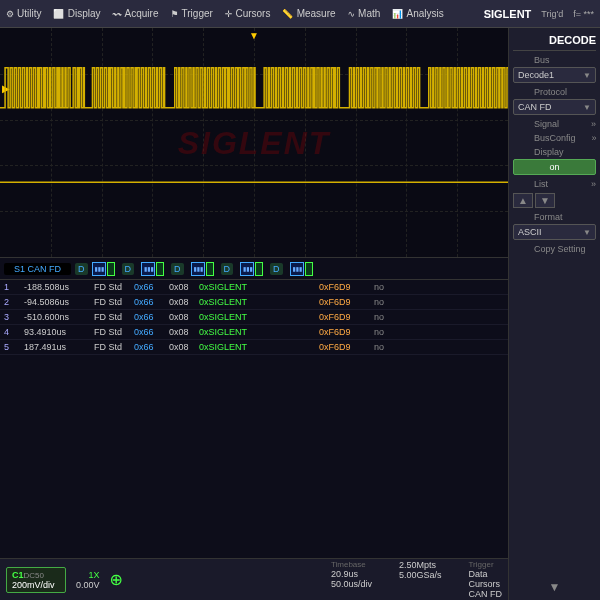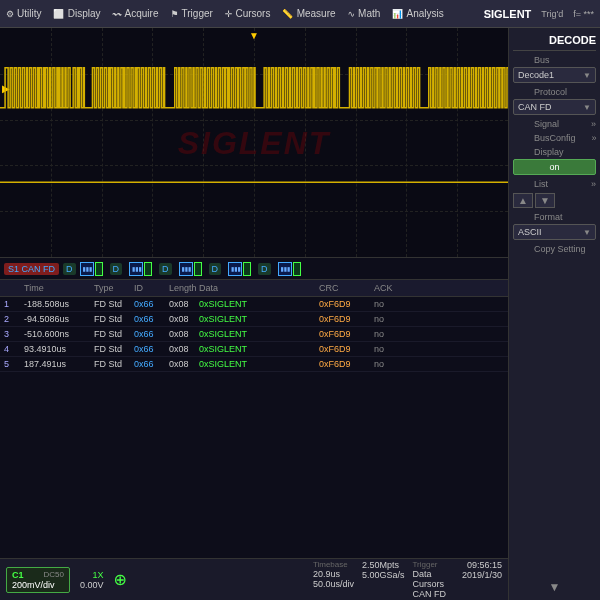--- a/index.html
+++ b/index.html
@@ -122,22 +122,22 @@
       display: flex;
       align-items: center;
       border-bottom: 1px solid #333;
       padding: 0 4px;
       gap: 4px;
       overflow: hidden;
     }
     .decode-label {
       color: #4af;
       font-size: 9px;
-      background: #7f1d1d;
-      padding: 1px 4px;
+      background: #000000;
+      padding: 1px 10px;
       border-radius: 2px;
     }
     .decode-d {
       color: #4af;
       font-size: 9px;
       background: #1a3a2a;
       padding: 1px 3px;
       border-radius: 2px;
     }
     .decode-packet {
@@ -213,21 +213,21 @@
 
     .cross-icon {
       color: #4f4;
       font-size: 16px;
       margin-left: 2px;
     }
 
     .timebase-info {
       margin-left: auto;
       display: flex;
-      gap: 8px;
+      gap: 27px;
     }
     .info-block {
       display: flex;
       flex-direction: column;
       align-items: flex-start;
     }
     .info-label { color: #666; font-size: 8px; }
     .info-val { color: #ccc; font-size: 9px; }
 
     .trigger-info {
@@ -475,30 +475,20 @@
         <span class="pkt-seg pkt-green" style="width:8px;"></span>
       </div>
       <span class="decode-d" style="margin:0 3px;">D</span>
       <div class="decode-packet">
         <span class="pkt-seg pkt-blue" style="width:14px;font-size:6px;">▮▮▮</span>
         <span class="pkt-seg pkt-green" style="width:8px;"></span>
       </div>
     </div>
 
     <div class="data-table">
-      <div class="table-header">
-        <span class="th col-1"></span>
-        <span class="th col-2">Time</span>
-        <span class="th col-3">Type</span>
-        <span class="th col-4">ID</span>
-        <span class="th col-5">Length</span>
-        <span class="th col-6">Data</span>
-        <span class="th col-7">CRC</span>
-        <span class="th col-8">ACK</span>
-      </div>
 
       <div class="table-row">
         <span class="td col-1 td-num">1</span>
         <span class="td col-2">-188.508us</span>
         <span class="td col-3">FD Std</span>
         <span class="td col-4 td-id">0x66</span>
         <span class="td col-5">0x08</span>
         <span class="td col-6 td-data">0xSIGLENT</span>
         <span class="td col-7 td-crc">0xF6D9</span>
         <span class="td col-8 td-ack">no</span>
@@ -544,21 +534,21 @@
         <span class="td col-4 td-id">0x66</span>
         <span class="td col-5">0x08</span>
         <span class="td col-6 td-data">0xSIGLENT</span>
         <span class="td col-7 td-crc">0xF6D9</span>
         <span class="td col-8 td-ack">no</span>
       </div>
     </div>
 
     <div class="status-bar">
       <div class="ch-indicator">
-        <div style="display:flex;gap:20px;align-items:flex-start;">
+        <div style="display:flex;gap:0;align-items:flex-end;">
           <span class="ch-label">C1</span>
           <span style="color:#888;font-size:8px;">DC50</span>
         </div>
         <span class="ch-val">200mV/div</span>
       </div>
       <div style="display:flex;flex-direction:column; margin-left:2px;text-align:right;">
         <span style="color:#4f4;font-size:9px;">1X</span>
         <span style="color:#ccc;font-size:9px;">0.00V</span>
       </div>
       <span class="cross-icon">⊕</span>
@@ -573,24 +563,20 @@
           <span class="info-label"> </span>
           <span class="info-val">2.50Mpts</span>
           <span class="info-val">5.00GSa/s</span>
         </div>
         <div class="trigger-info info-block">
           <span class="info-label">Trigger</span>
           <span class="info-val">Data</span>
           <span class="info-val">Cursors</span>
           <span class="info-val">CAN FD</span>
         </div>
-        <div class="time-display">
-          <span class="time-val">09:56:15</span>
-          <span class="time-val">2019/1/30</span>
-        </div>
       </div>
     </div>
 
   </div>
 
   <div class="right-panel">
     <div class="panel-title">DECODE</div>
 
     <div class="panel-section">
       <span class="panel-label">Bus</span>

